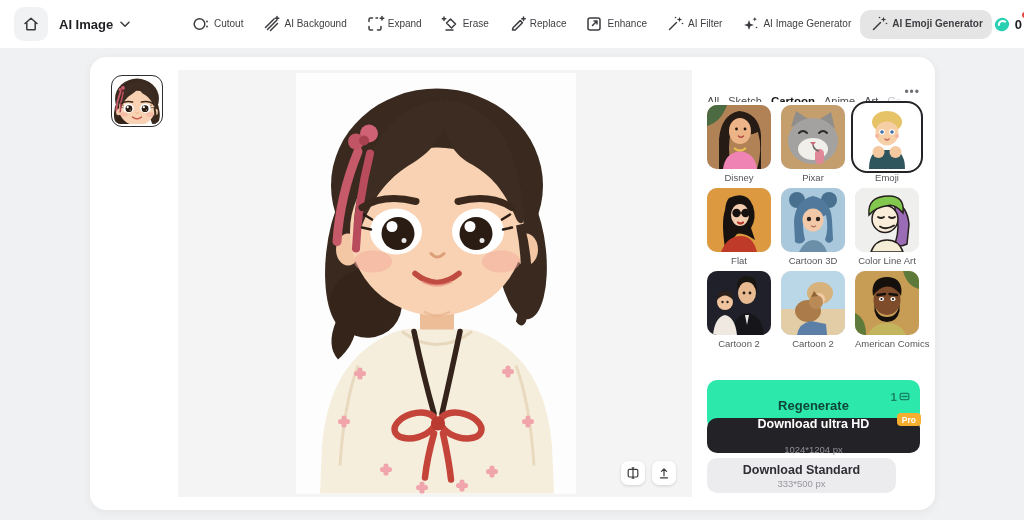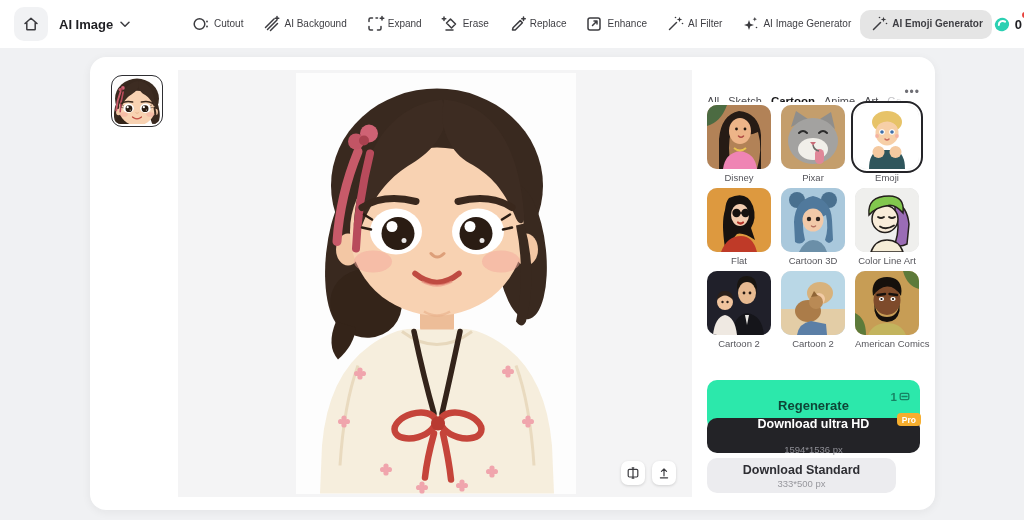--- a/index.html
+++ b/index.html
@@ -501,21 +501,21 @@
           <svg width="11" height="11" viewBox="0 0 11 11">
               <rect x="1.2" y="2.4" width="8.6" height="6.2" rx="1.4" fill="none" stroke="rgba(10,70,55,.62)" stroke-width="1.3"></rect>
               <path d="M3 5.5 H8" stroke="rgba(10,70,55,.62)" stroke-width="1.3" stroke-linecap="round"></path>
             </svg>
         </span>
       </button>
 
       <button class="btn-hd">
         <span class="pro-badge">Pro</span>
         <span class="btn-hd-title">Download ultra HD</span>
-        <span class="btn-sub">1594*1536 px</span>
+        <span class="btn-sub">1024*1204 px</span>
       </button>
 
       <button class="btn-std">
         <span class="btn-std-title">Download Standard</span>
         <span class="btn-sub">333*500 px</span>
       </button>
     </div>
   </div>
 </div>
 

